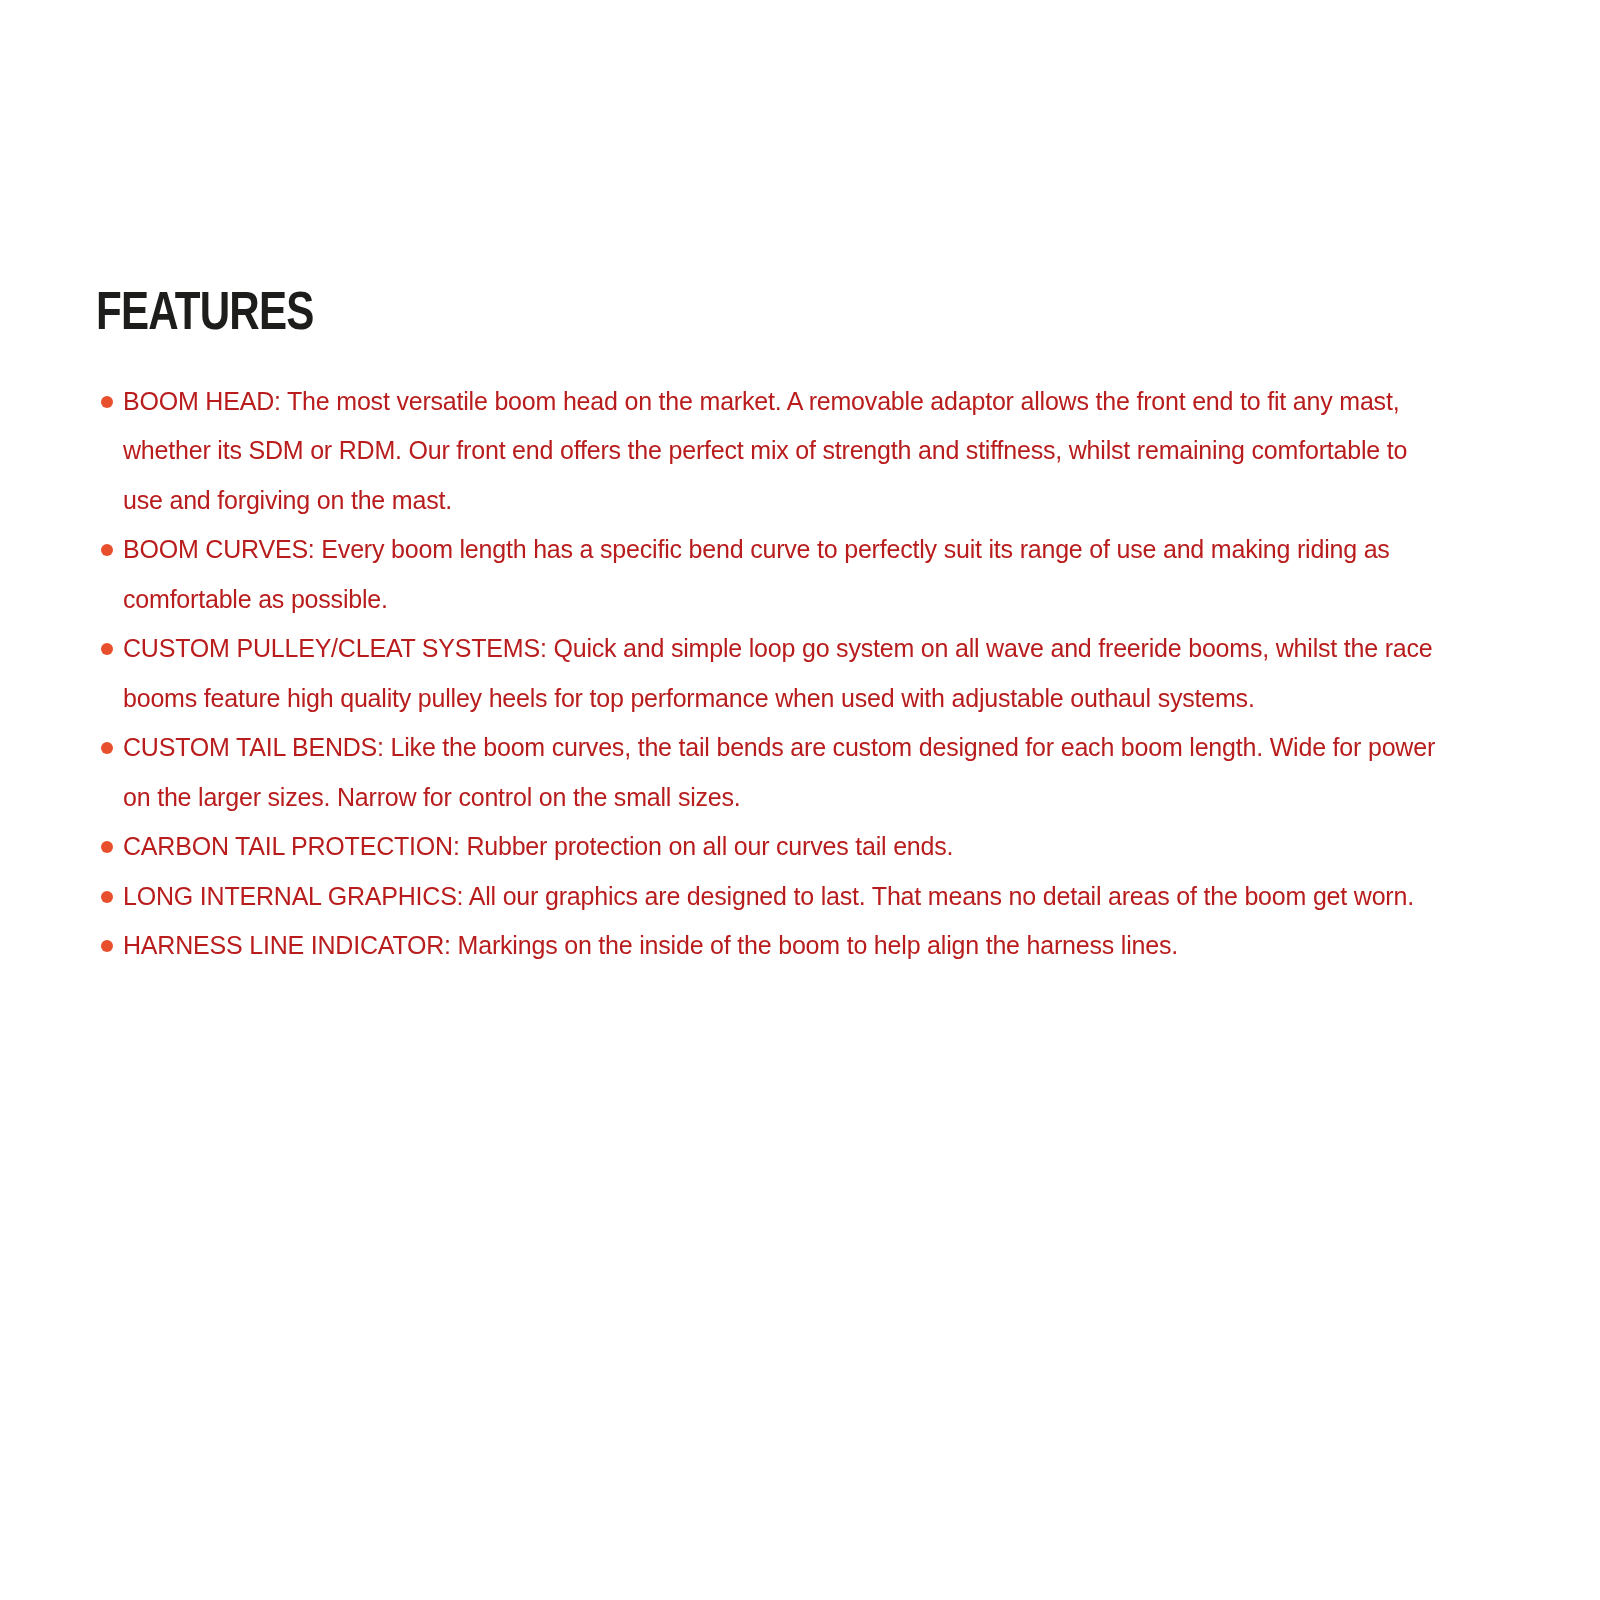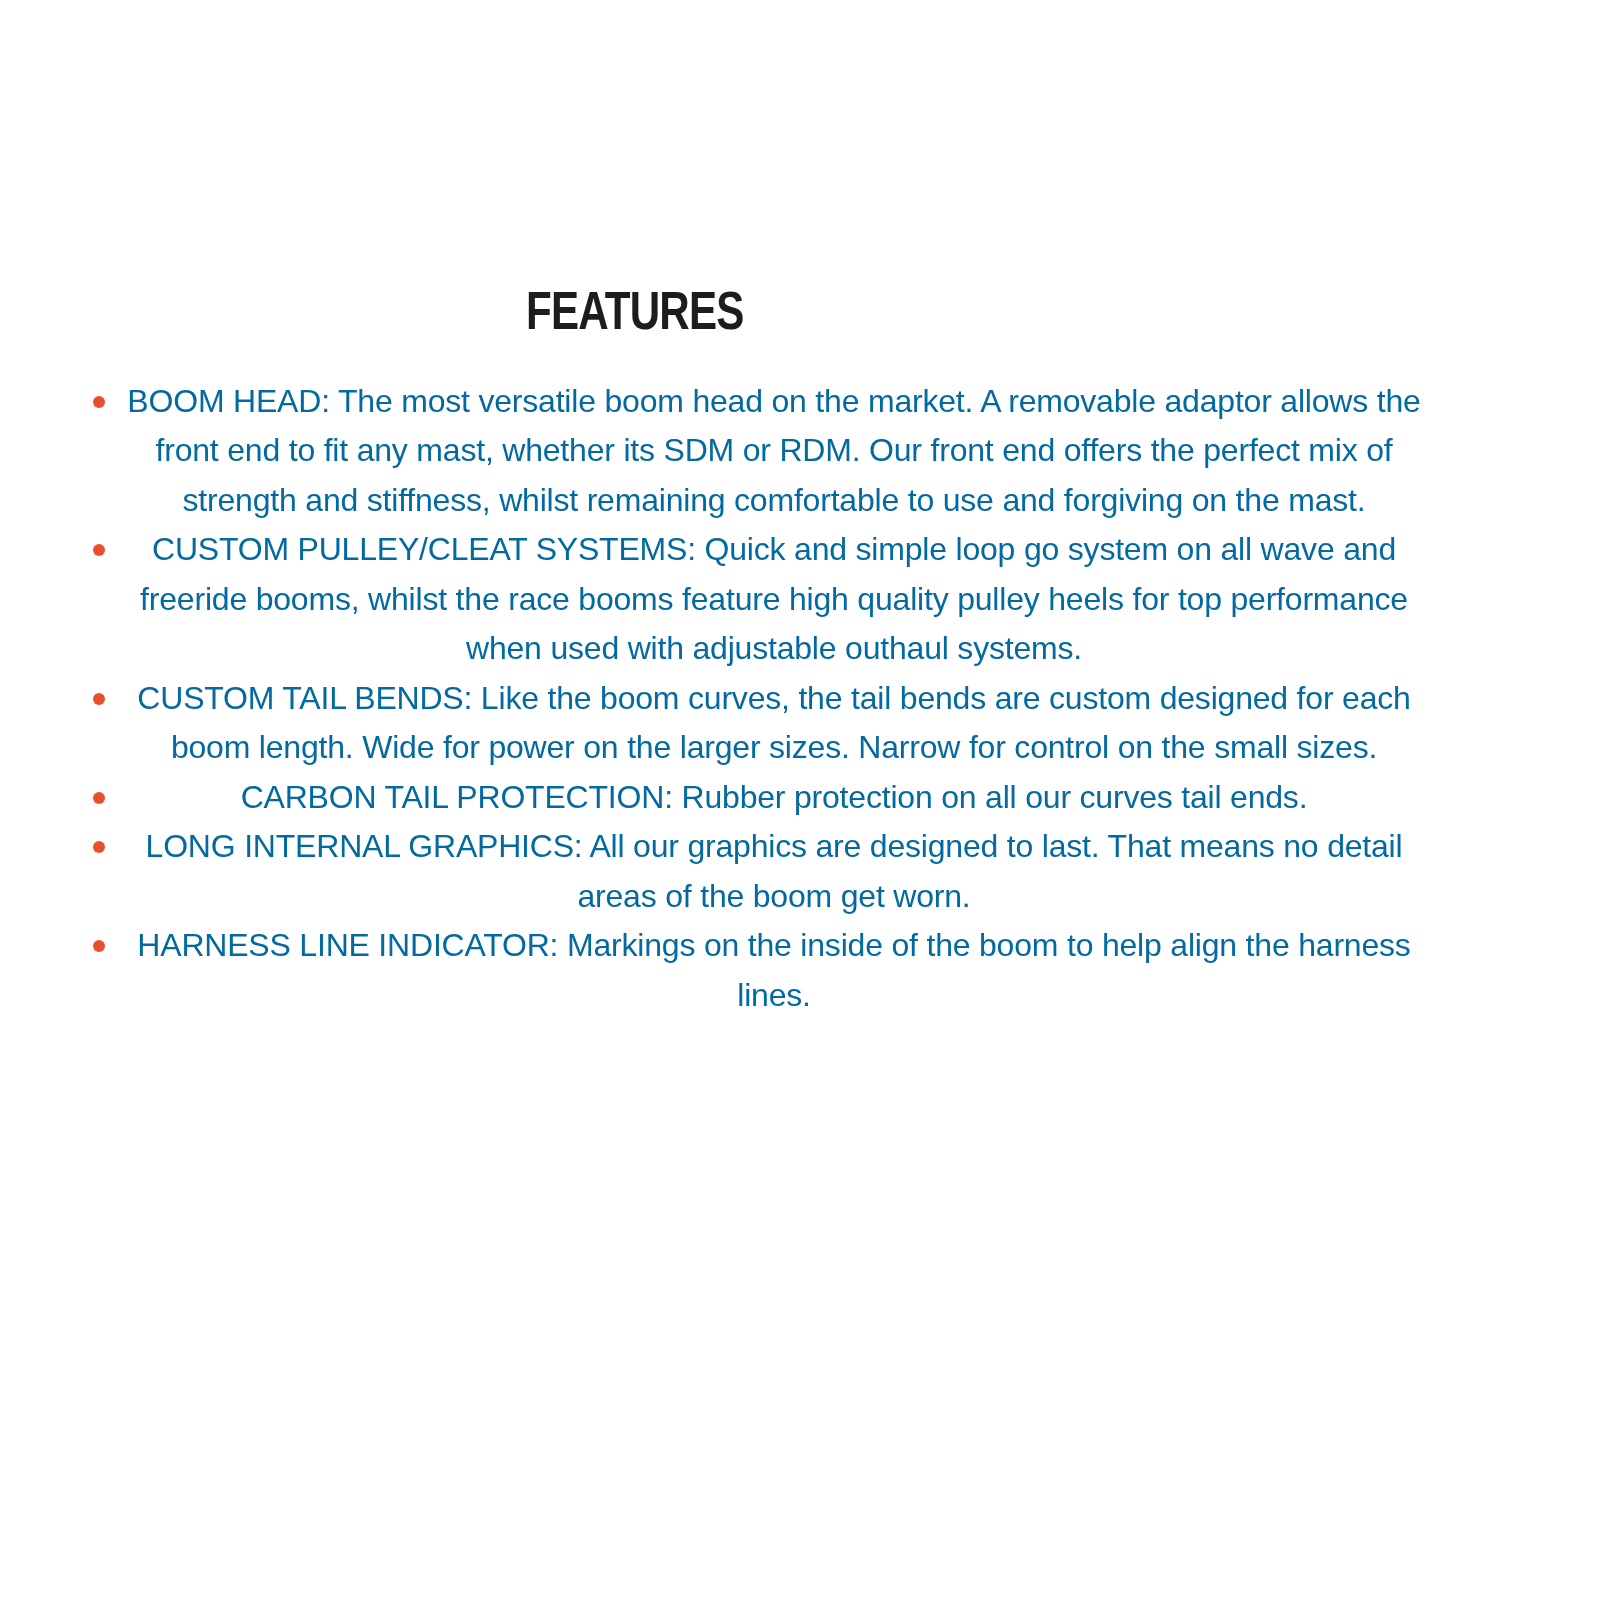--- a/index.html
+++ b/index.html
@@ -11,46 +11,45 @@
     overflow: hidden;
   }
   .page {
     position: relative;
     width: 1600px;
     height: 1600px;
     background: #ffffff;
   }
   .content {
     position: absolute;
-    left: 88px;
+    left: 96px;
     top: 282px;
     width: 1402px;
-    text-align: center;
   }
   h1.features-title {
     font-size: 54px;
     font-weight: bold;
     color: #1d1d1b;
     line-height: 1.05;
     letter-spacing: -1px;
     transform: scaleX(0.78);
     transform-origin: left center;
     white-space: nowrap;
     margin-bottom: 38px;
   }
   ul.features-list {
     list-style: none;
     width: 1345px;
   }
   ul.features-list li {
     position: relative;
     padding-left: 27px;
-    font-size: 32px;
+    font-size: 25px;
     line-height: 49.5px;
-    color: #0369a1;
+    color: #b91c1c;
     letter-spacing: -0.2px;
   }
   ul.features-list li .bullet-dot {
     position: absolute;
     left: 5px;
     top: 19px;
     width: 12px;
     height: 12px;
     border-radius: 50%;
     background: #e8502d;
@@ -59,20 +58,24 @@
 </head>
 <body>
 
 <div class="page">
   <div class="content">
     <h1 class="features-title">FEATURES</h1>
     <ul class="features-list">
       <li>
         <span class="bullet-dot"></span>
         <span>BOOM HEAD: The most versatile boom head on the market. A removable adaptor allows the front end to fit any mast, whether its SDM or RDM. Our front end offers the perfect mix of strength and stiffness, whilst remaining comfortable to use and forgiving on the mast.</span>
+      </li>
+      <li>
+        <span class="bullet-dot"></span>
+        <span>BOOM CURVES: Every boom length has a specific bend curve to perfectly suit its range of use and making riding as comfortable as possible.</span>
       </li>
       <li>
         <span class="bullet-dot"></span>
         <span>CUSTOM PULLEY/CLEAT SYSTEMS: Quick and simple loop go system on all wave and freeride booms, whilst the race booms feature high quality pulley heels for top performance when used with adjustable outhaul systems.</span>
       </li>
       <li>
         <span class="bullet-dot"></span>
         <span>CUSTOM TAIL BENDS: Like the boom curves, the tail bends are custom designed for each boom length. Wide for power on the larger sizes. Narrow for control on the small sizes.</span>
       </li>
       <li>

